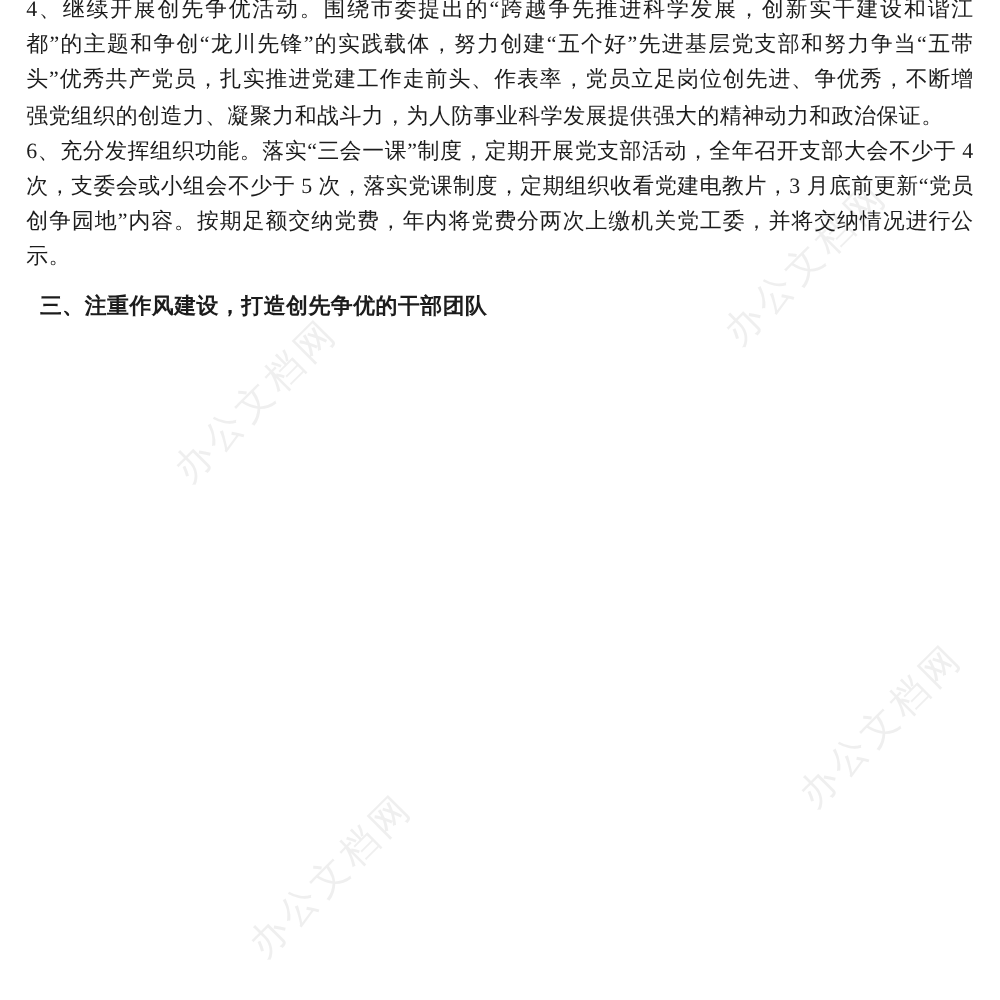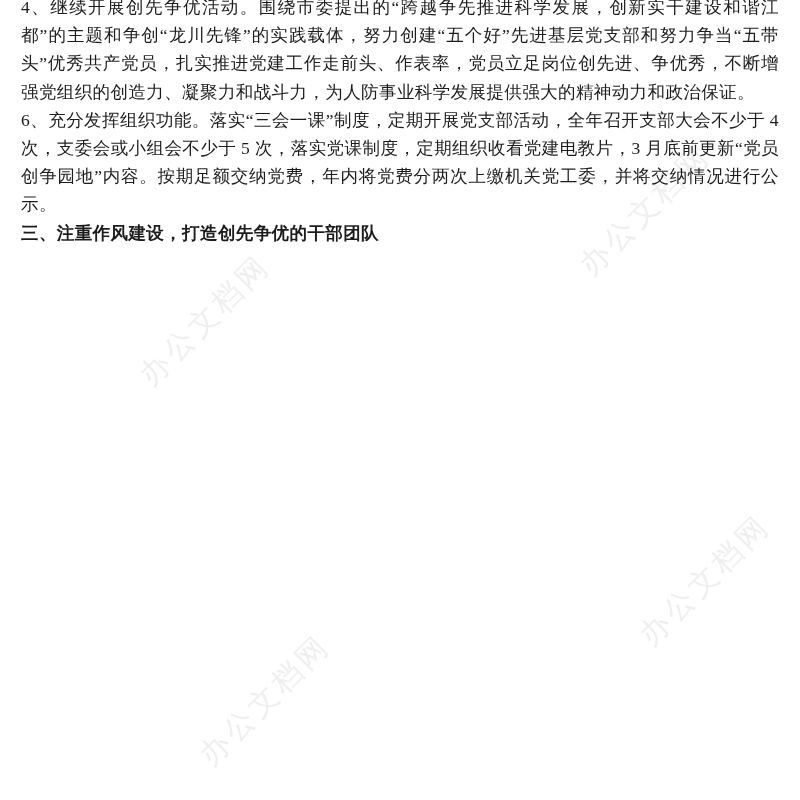--- a/index.html
+++ b/index.html
@@ -47,21 +47,21 @@
     font-size: 17.5px;
     line-height: 28.2px;
     letter-spacing: 0.4px;
     word-break: break-all;
   }
   .para {
     margin: 0;
     font-weight: normal;
   }
   .heading {
-    margin: 0;
+    margin: 11px;
     font-weight: bold;
   }
 </style>
 </head>
 <body>
 
 <div class="page">
 
   <div class="watermark-layer">
     <span class="wm" style="left:560px; top:190px;">办公文档网</span>

